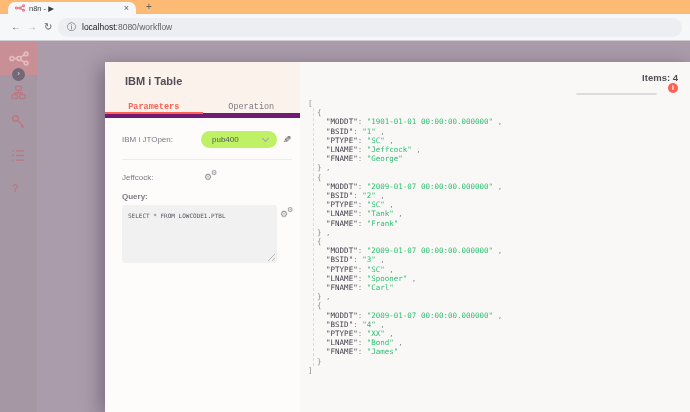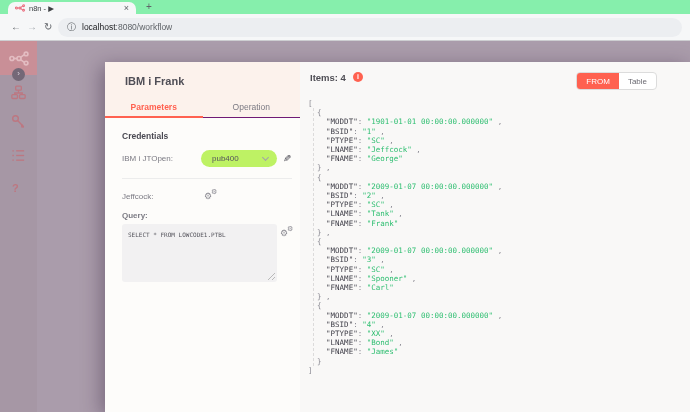--- a/index.html
+++ b/index.html
@@ -6,21 +6,21 @@
     --accent:#ff6150;
     --jkey:#3f3e48;
     --jval:#2dbe70;
   }
   *{margin:0;padding:0;box-sizing:border-box;}
   html,body{width:690px;height:412px;overflow:hidden;}
   body{font-family:"Liberation Sans",sans-serif;background:#aa9cab;}
   #screen{position:relative;width:690px;height:412px;overflow:hidden;}
 
   
-  .tabstrip{position:absolute;left:0;top:0;width:690px;height:14px;background:#86efac;}
+  .tabstrip{position:absolute;left:0;top:0;width:690px;height:14px;background:#fdba74;}
   .tab{position:absolute;left:8px;top:2px;width:128px;height:12px;background:#f6f7f8;
        border-radius:7px 7px 0 0;display:flex;align-items:center;padding:0 7px;}
   .tab-title{font-size:7.5px;color:#3d4043;margin-left:4px;flex:1;white-space:nowrap;overflow:hidden;}
   .tab-close{font-size:9px;color:#5f6368;line-height:10px;}
   .newtab{position:absolute;left:146px;top:1px;font-size:10px;color:#5f6368;}
   .toolbar{position:absolute;left:0;top:14px;width:690px;height:26px;background:#f6f7f8;}
   .navbtn{position:absolute;top:6px;font-size:10px;color:#5f6368;line-height:13px;}
   .navbtn.fwd{color:#a5aab0;}
   .urlbar{position:absolute;left:58px;top:3.5px;width:624px;height:19px;border-radius:10px;
           background:#eceef1;display:flex;align-items:center;padding-left:9px;}
@@ -39,21 +39,21 @@
   .side-ic{position:absolute;left:11px;width:15px;height:15px;color:#bd7781;}
   .side-help{position:absolute;left:12px;font-size:11px;font-weight:bold;color:#bd7781;}
   .toast{position:absolute;left:487px;top:45px;font-size:9.5px;font-weight:bold;color:#b25e6a;}
 
   
   .modal{position:absolute;left:105px;top:62px;width:585px;height:350px;display:flex;
          box-shadow:-4px 4px 18px rgba(40,20,50,.38);}
   .panel-left{width:195px;background:#fdfcfa;display:flex;flex-direction:column;}
   .panel-header{height:56px;background:#fcf2ec;position:relative;}
   .node-title{padding:13px 0 0 20px;font-size:11px;font-weight:bold;color:#4f4e56;}
-  .tabs{position:absolute;left:0;bottom:0;width:100%;height:21px;display:flex;border-bottom:1px solid #701a75;}
+  .tabs{position:absolute;left:0;bottom:0;width:100%;height:21px;display:flex;border-bottom:5px solid #701a75;font-family:Liberation Mono, monospace;}
   .tab-item{flex:1;text-align:center;font-size:8.5px;line-height:20px;color:#7b7a83;}
   .tab-item.active{color:var(--accent);font-weight:bold;border-bottom:2px solid var(--accent);margin-bottom:-1px;}
   .panel-body{padding:13px 6px 0 17px;font-size:8px;color:#7b7a83;}
   .section-label{font-size:8.5px;font-weight:bold;color:#4a4952;margin-bottom:9px;}
   .field-row{display:flex;align-items:center;margin-bottom:8px;}
   .field-label{width:79px;flex:none;}
   .select-pill{flex:1;height:17px;background:#bef264;border-radius:13px;display:flex;
                align-items:center;padding:0 9px 0 11px;color:#55545c;}
   .pill-text{flex:1;white-space:nowrap;overflow:hidden;}
   .chev{width:5px;height:5px;border-right:1px solid #a3a2a8;border-bottom:1px solid #a3a2a8;
@@ -66,21 +66,21 @@
   .divider{height:1px;background:#ececec;margin:11px 2px 10px 0;}
   .query-label{margin:2px 0 4px 0;font-weight:bold;}
   .query-row{display:flex;align-items:flex-start;}
   .query-box{position:relative;flex:1;height:58px;background:#f2f1f2;border-radius:3px;
              padding:7px 6px;font-family:"DejaVu Sans Mono",monospace;font-size:6px;color:#55545c;
              white-space:pre;overflow:hidden;}
   .resize{position:absolute;right:2px;bottom:2px;width:7px;height:7px;
           background:linear-gradient(135deg,transparent 45%,#b9b9b9 45%,#b9b9b9 54%,transparent 54%,transparent 72%,#b9b9b9 72%,#b9b9b9 81%,transparent 81%);}
 
   .panel-right{flex:1;background:#f9f8f7;padding:10px 12px 0 8px;overflow:hidden;}
-  .output-header{display:flex;align-items:flex-start;height:20px;}
+  .output-header{display:flex;align-items:flex-end;height:20px;flex-direction:column;}
   .items-count{font-size:9.5px;font-weight:bold;color:#4f4e55;margin-left:2px;}
   .info-badge{width:10px;height:10px;border-radius:50%;background:var(--accent);color:#fff;
               font-size:7px;line-height:10px;text-align:center;margin-left:7px;font-weight:bold;}
   .spacer{flex:1;}
   .view-toggle{display:flex;border:1px solid #dcdcdc;border-radius:4px;overflow:hidden;
                background:#fff;height:18px;margin-right:21px;}
   .seg{padding:0 9px;font-size:8px;line-height:17px;color:#6b6a72;}
   .seg.active{background:var(--accent);color:#fff;}
   .json-code{position:relative;margin-top:7px;font-family:"DejaVu Sans Mono",monospace;
              font-size:7.5px;line-height:9.2px;white-space:pre;color:#8a8992;}
@@ -176,28 +176,27 @@
             <line x1="5.5" y1="13" x2="14" y2="13"></line>
         </g>
       </svg>
     </span>
     <span class="side-help" style="top:141px">?</span>
   </div>
 
   <div class="modal">
     <div class="panel-left">
       <div class="panel-header">
-        <div class="node-title">IBM i Frank</div>
+        <div class="node-title">IBM i Table</div>
         <div class="tabs">
           <div class="tab-item active">Parameters</div>
           <div class="tab-item">Operation</div>
         </div>
       </div>
       <div class="panel-body">
-        <div class="section-label">Credentials</div>
         <div class="field-row">
           <span class="field-label">IBM i JTOpen:</span>
           <div class="select-pill">
             <span class="pill-text">pub400</span>
             <span class="chev"></span>
           </div>
           <span class="icon-btn"><span class="pencil">✎</span></span>
         </div>
         <div class="divider"></div>
         <div class="field-row">

